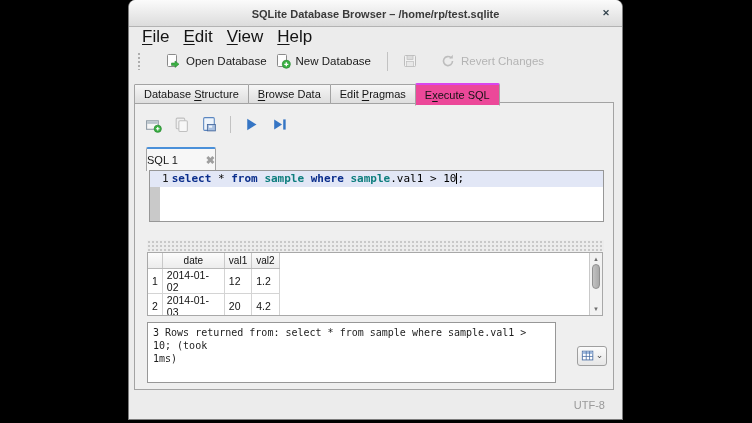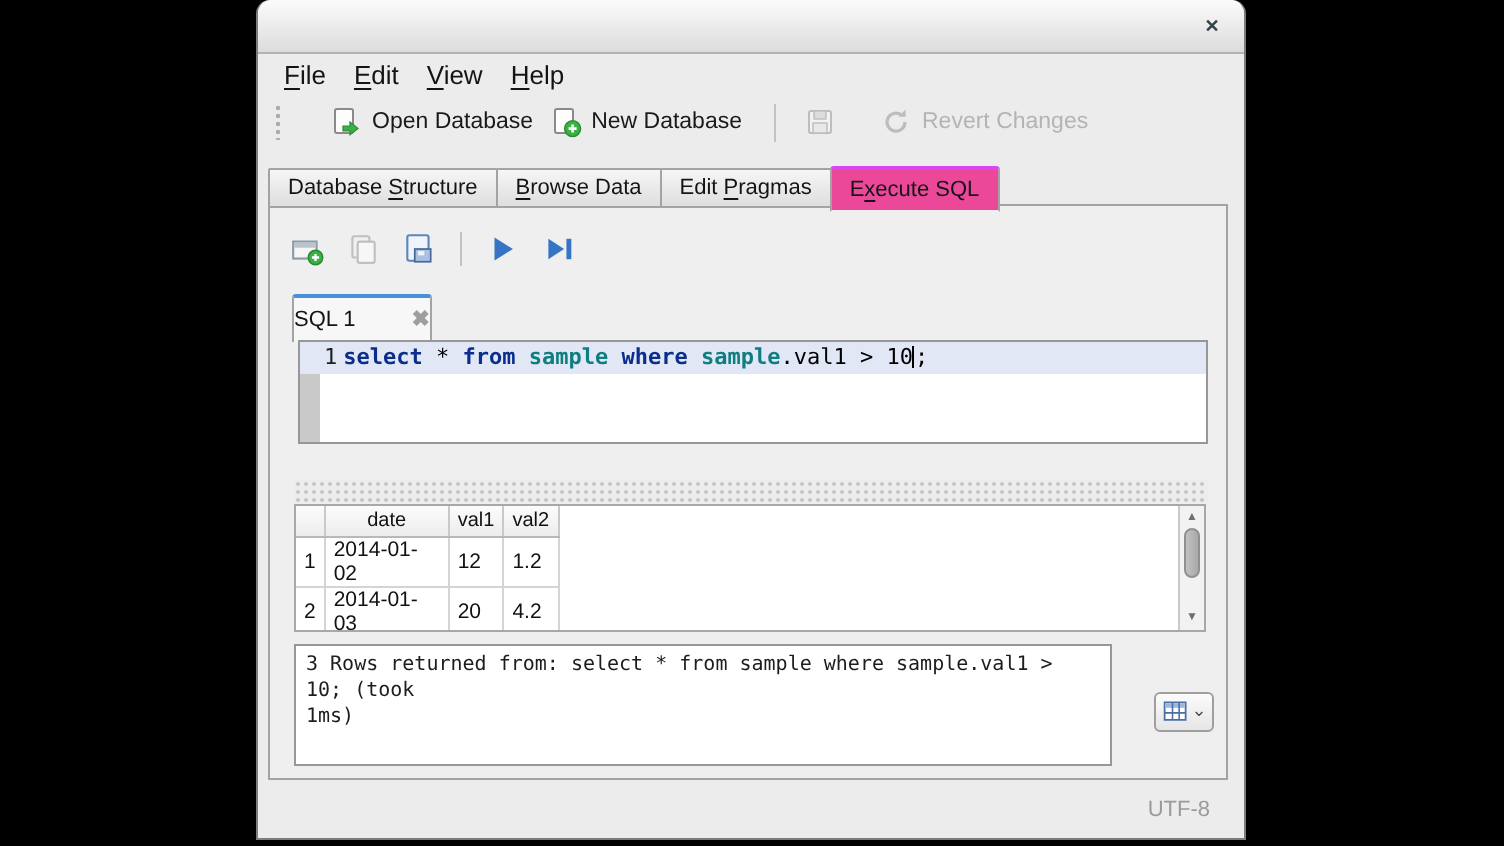--- a/index.html
+++ b/index.html
@@ -16,21 +16,21 @@
               border-bottom:1px solid #b3b3b3; border-radius:7px 7px 0 0;
               text-align:center; line-height:26px; }
   .title-text { font-size:11px; font-weight:bold; color:#3a3a3a; }
   .win-close { position:absolute; right:9px; top:6px; width:14px; height:14px;
                font-size:9px; line-height:14px; text-align:center; color:#33434d;
                font-weight:bold; cursor:default; }
 
   
   .menubar { position:absolute; left:0; top:28px; right:0; height:18px;
              display:flex; align-items:center; gap:14px; padding-left:13px;
-             font-size:13px; color:#141414; }
+             font-size:17px; color:#141414; }
   .menu-item .accel { text-decoration:underline; text-underline-offset:2px; }
 
   
   .toolbar { position:absolute; left:0; top:47px; right:0; height:28px;
              display:flex; align-items:center; }
   .tb-handle { width:4px; height:18px; margin-left:8px;
                background-image:radial-gradient(circle,#adadad 1px,transparent 1.3px);
                background-size:4px 4px; }
   .tb-btn { display:flex; align-items:center; gap:5px; font-size:11.5px;
             color:#1a1a1a; }
@@ -124,20 +124,21 @@
   
   .bottombar { position:absolute; left:0; right:0; bottom:0; height:30px; }
   .encoding { position:absolute; right:17px; top:10px; font-size:11px; color:#9a9a9a; }
 </style>
 </head>
 <body>
 
 <div class="window">
 
   <div class="titlebar">
+    <span class="title-text">SQLite Database Browser – /home/rp/test.sqlite</span>
     <span class="win-close">✕</span>
   </div>
 
   <div class="menubar">
     <span class="menu-item"><span></span><span class="accel">F</span><span>ile</span></span>
     <span class="menu-item"><span></span><span class="accel">E</span><span>dit</span></span>
     <span class="menu-item"><span></span><span class="accel">V</span><span>iew</span></span>
     <span class="menu-item"><span></span><span class="accel">H</span><span>elp</span></span>
   </div>
 

